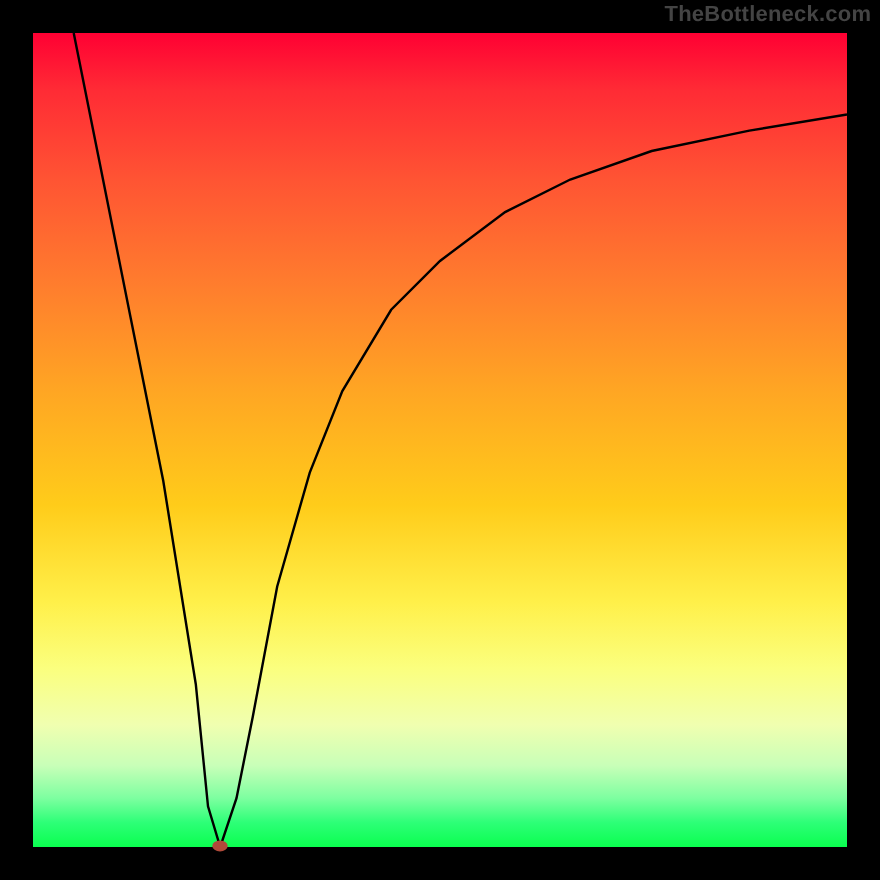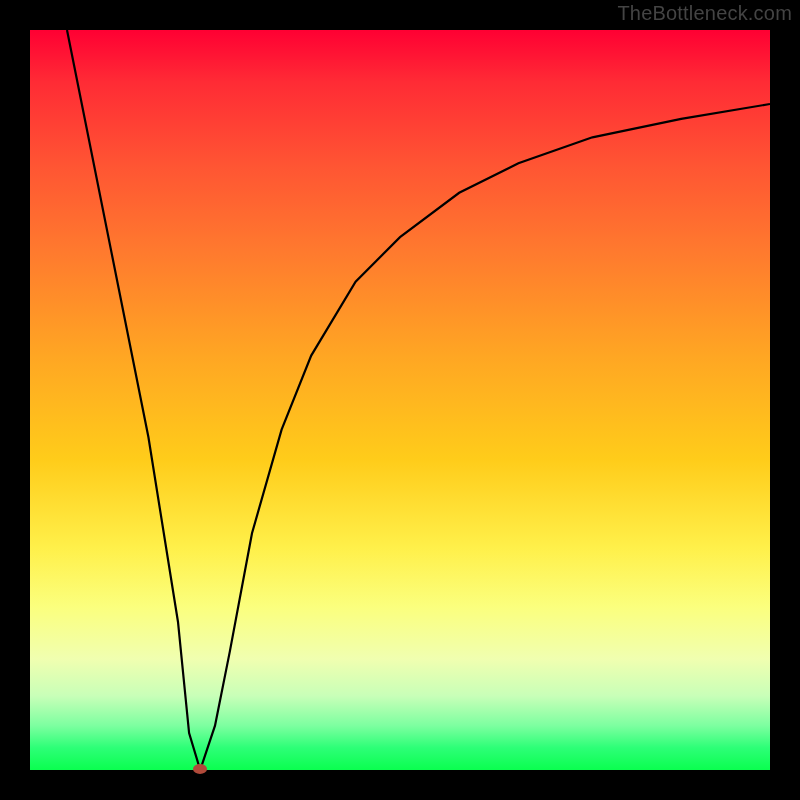--- a/index.html
+++ b/index.html
@@ -18,21 +18,21 @@
     width: 800px;
     height: 800px;
     background: #000;
   }
   .watermark {
     position: absolute;
     top: 2px;
     right: 8px;
     color: #444;
     font-size: 20px;
-    font-weight: 400;
+    font-weight: 700;
     letter-spacing: 0.2px;
   }
   
   .plot {
     position: absolute;
     left: 30px;
     top: 30px;
     width: 740px;
     height: 740px;
   }

